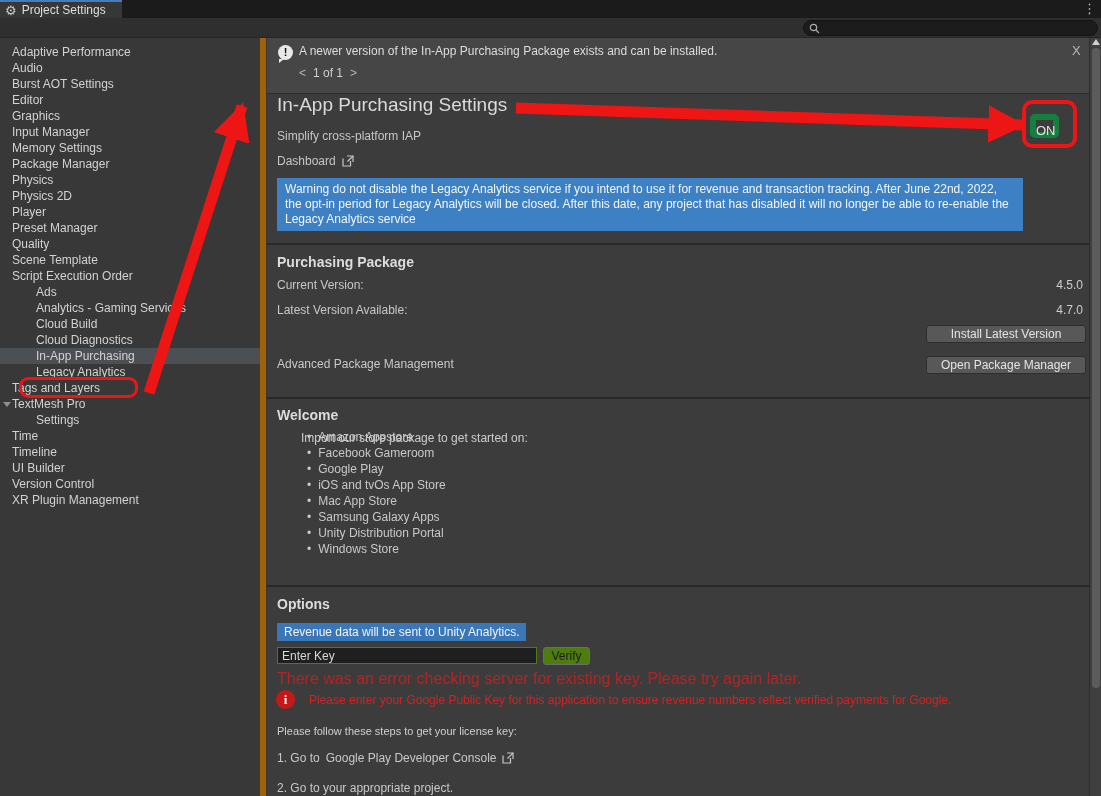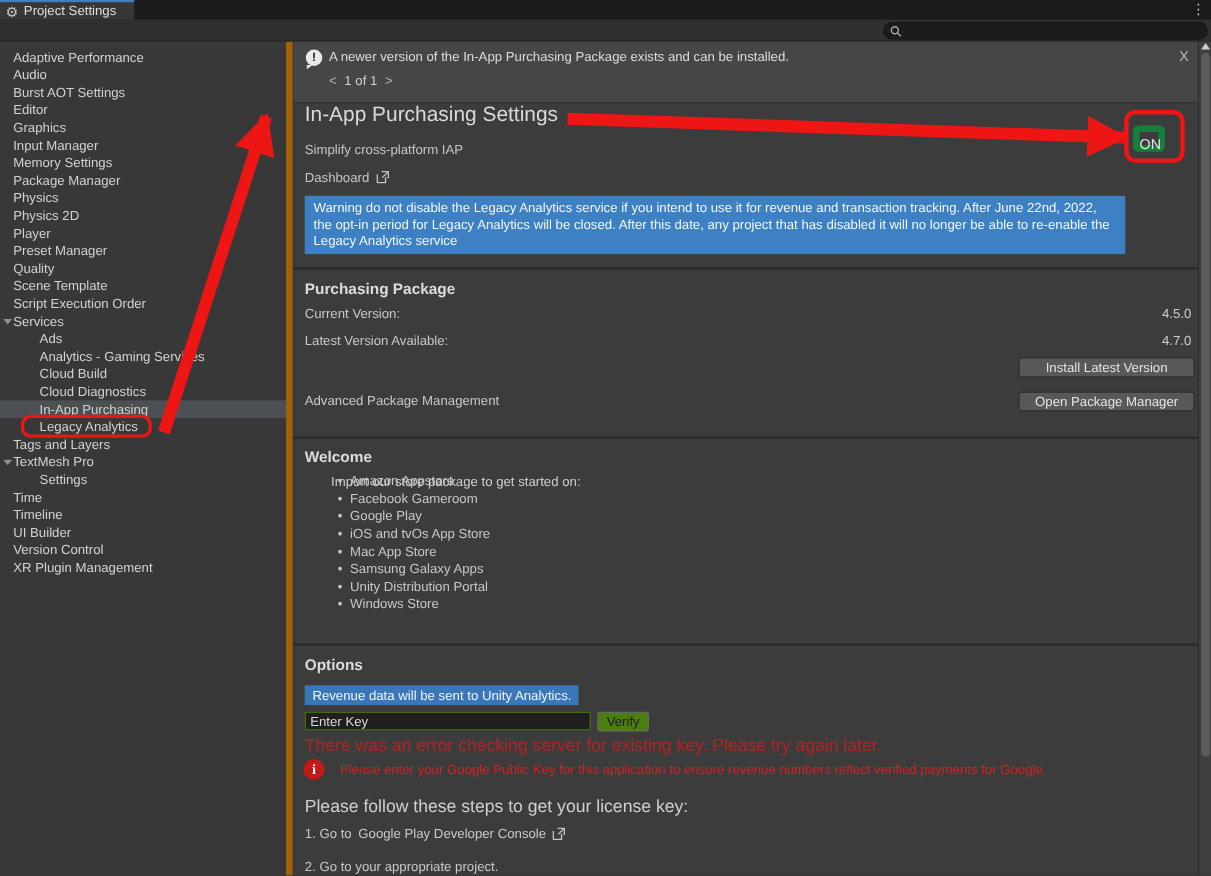--- a/index.html
+++ b/index.html
@@ -73,21 +73,21 @@
   #chip{left:10px;top:585px;height:18px;line-height:18px;background:var(--chip-blue);
     color:#f0f4fa;font-size:12px;padding:0 7px;}
   #key-input{left:10px;top:609px;width:260px;height:17px;background:#1f1f1f;border:1px solid #4d7c0f;
     color:#d8d8d8;font-size:12px;padding:0 4px;font-family:"Liberation Sans",sans-serif;}
   #verify-btn{left:276px;top:609px;width:47px;height:18px;background:#4d7c0f;border:1px solid #6a6a6a;
     border-radius:3px;color:#1e1e1e;font-size:12px;text-align:center;line-height:16px;}
   #error-line{left:10px;top:632px;font-size:16px;color:var(--error-dark);}
   #ginfo-icon{left:9px;top:652px;width:19px;height:19px;border-radius:50%;background:#c41919;
     color:#fff;font-weight:bold;font-size:13px;text-align:center;line-height:19px;font-family:"Liberation Serif",serif;}
   #gkey-warning{left:42px;top:655px;font-size:12px;color:var(--error-bright);}
-  #steps-intro{left:10px;top:687px;font-size:16px;color:#d0d0d0;}
+  #steps-intro{left:10px;top:687px;font-size:11px;color:#d0d0d0;}
   #step1{left:10px;top:713px;font-size:12px;color:#c9c9c9;display:flex;align-items:center;gap:6px;}
   #step2{left:10px;top:743px;font-size:12px;color:#c9c9c9;}
 
   
   #vscroll{left:1089px;top:38px;width:12px;height:758px;background:#3f3f3f;border-left:1px solid #2d2d2d;}
   #vthumb{left:2px;top:10px;width:8px;height:640px;background:#5c5c5c;border-radius:4px;}
   #vscroll-up{left:2px;top:1px;width:0;height:0;border-left:4px solid transparent;
     border-right:4px solid transparent;border-bottom:6px solid #cfcfcf;}
 
   
@@ -131,21 +131,20 @@
     <div class="sb-item lvl1"><span class="lbl">Input Manager</span></div>
     <div class="sb-item lvl1"><span class="lbl">Memory Settings</span></div>
     <div class="sb-item lvl1"><span class="lbl">Package Manager</span></div>
     <div class="sb-item lvl1"><span class="lbl">Physics</span></div>
     <div class="sb-item lvl1"><span class="lbl">Physics 2D</span></div>
     <div class="sb-item lvl1"><span class="lbl">Player</span></div>
     <div class="sb-item lvl1"><span class="lbl">Preset Manager</span></div>
     <div class="sb-item lvl1"><span class="lbl">Quality</span></div>
     <div class="sb-item lvl1"><span class="lbl">Scene Template</span></div>
     <div class="sb-item lvl1"><span class="lbl">Script Execution Order</span></div>
-    <div class="sb-item lvl1"><span class="caret"></span><span class="lbl">Services</span></div>
     <div class="sb-item lvl2"><span class="lbl">Ads</span></div>
     <div class="sb-item lvl2"><span class="lbl">Analytics - Gaming Services</span></div>
     <div class="sb-item lvl2"><span class="lbl">Cloud Build</span></div>
     <div class="sb-item lvl2"><span class="lbl">Cloud Diagnostics</span></div>
     <div class="sb-item lvl2 selected"><span class="lbl">In-App Purchasing</span></div>
     <div class="sb-item lvl2"><span class="lbl">Legacy Analytics</span></div>
     <div class="sb-item lvl1"><span class="lbl">Tags and Layers</span></div>
     <div class="sb-item lvl1"><span class="caret"></span><span class="lbl">TextMesh Pro</span></div>
     <div class="sb-item lvl2"><span class="lbl">Settings</span></div>
     <div class="sb-item lvl1"><span class="lbl">Time</span></div>

